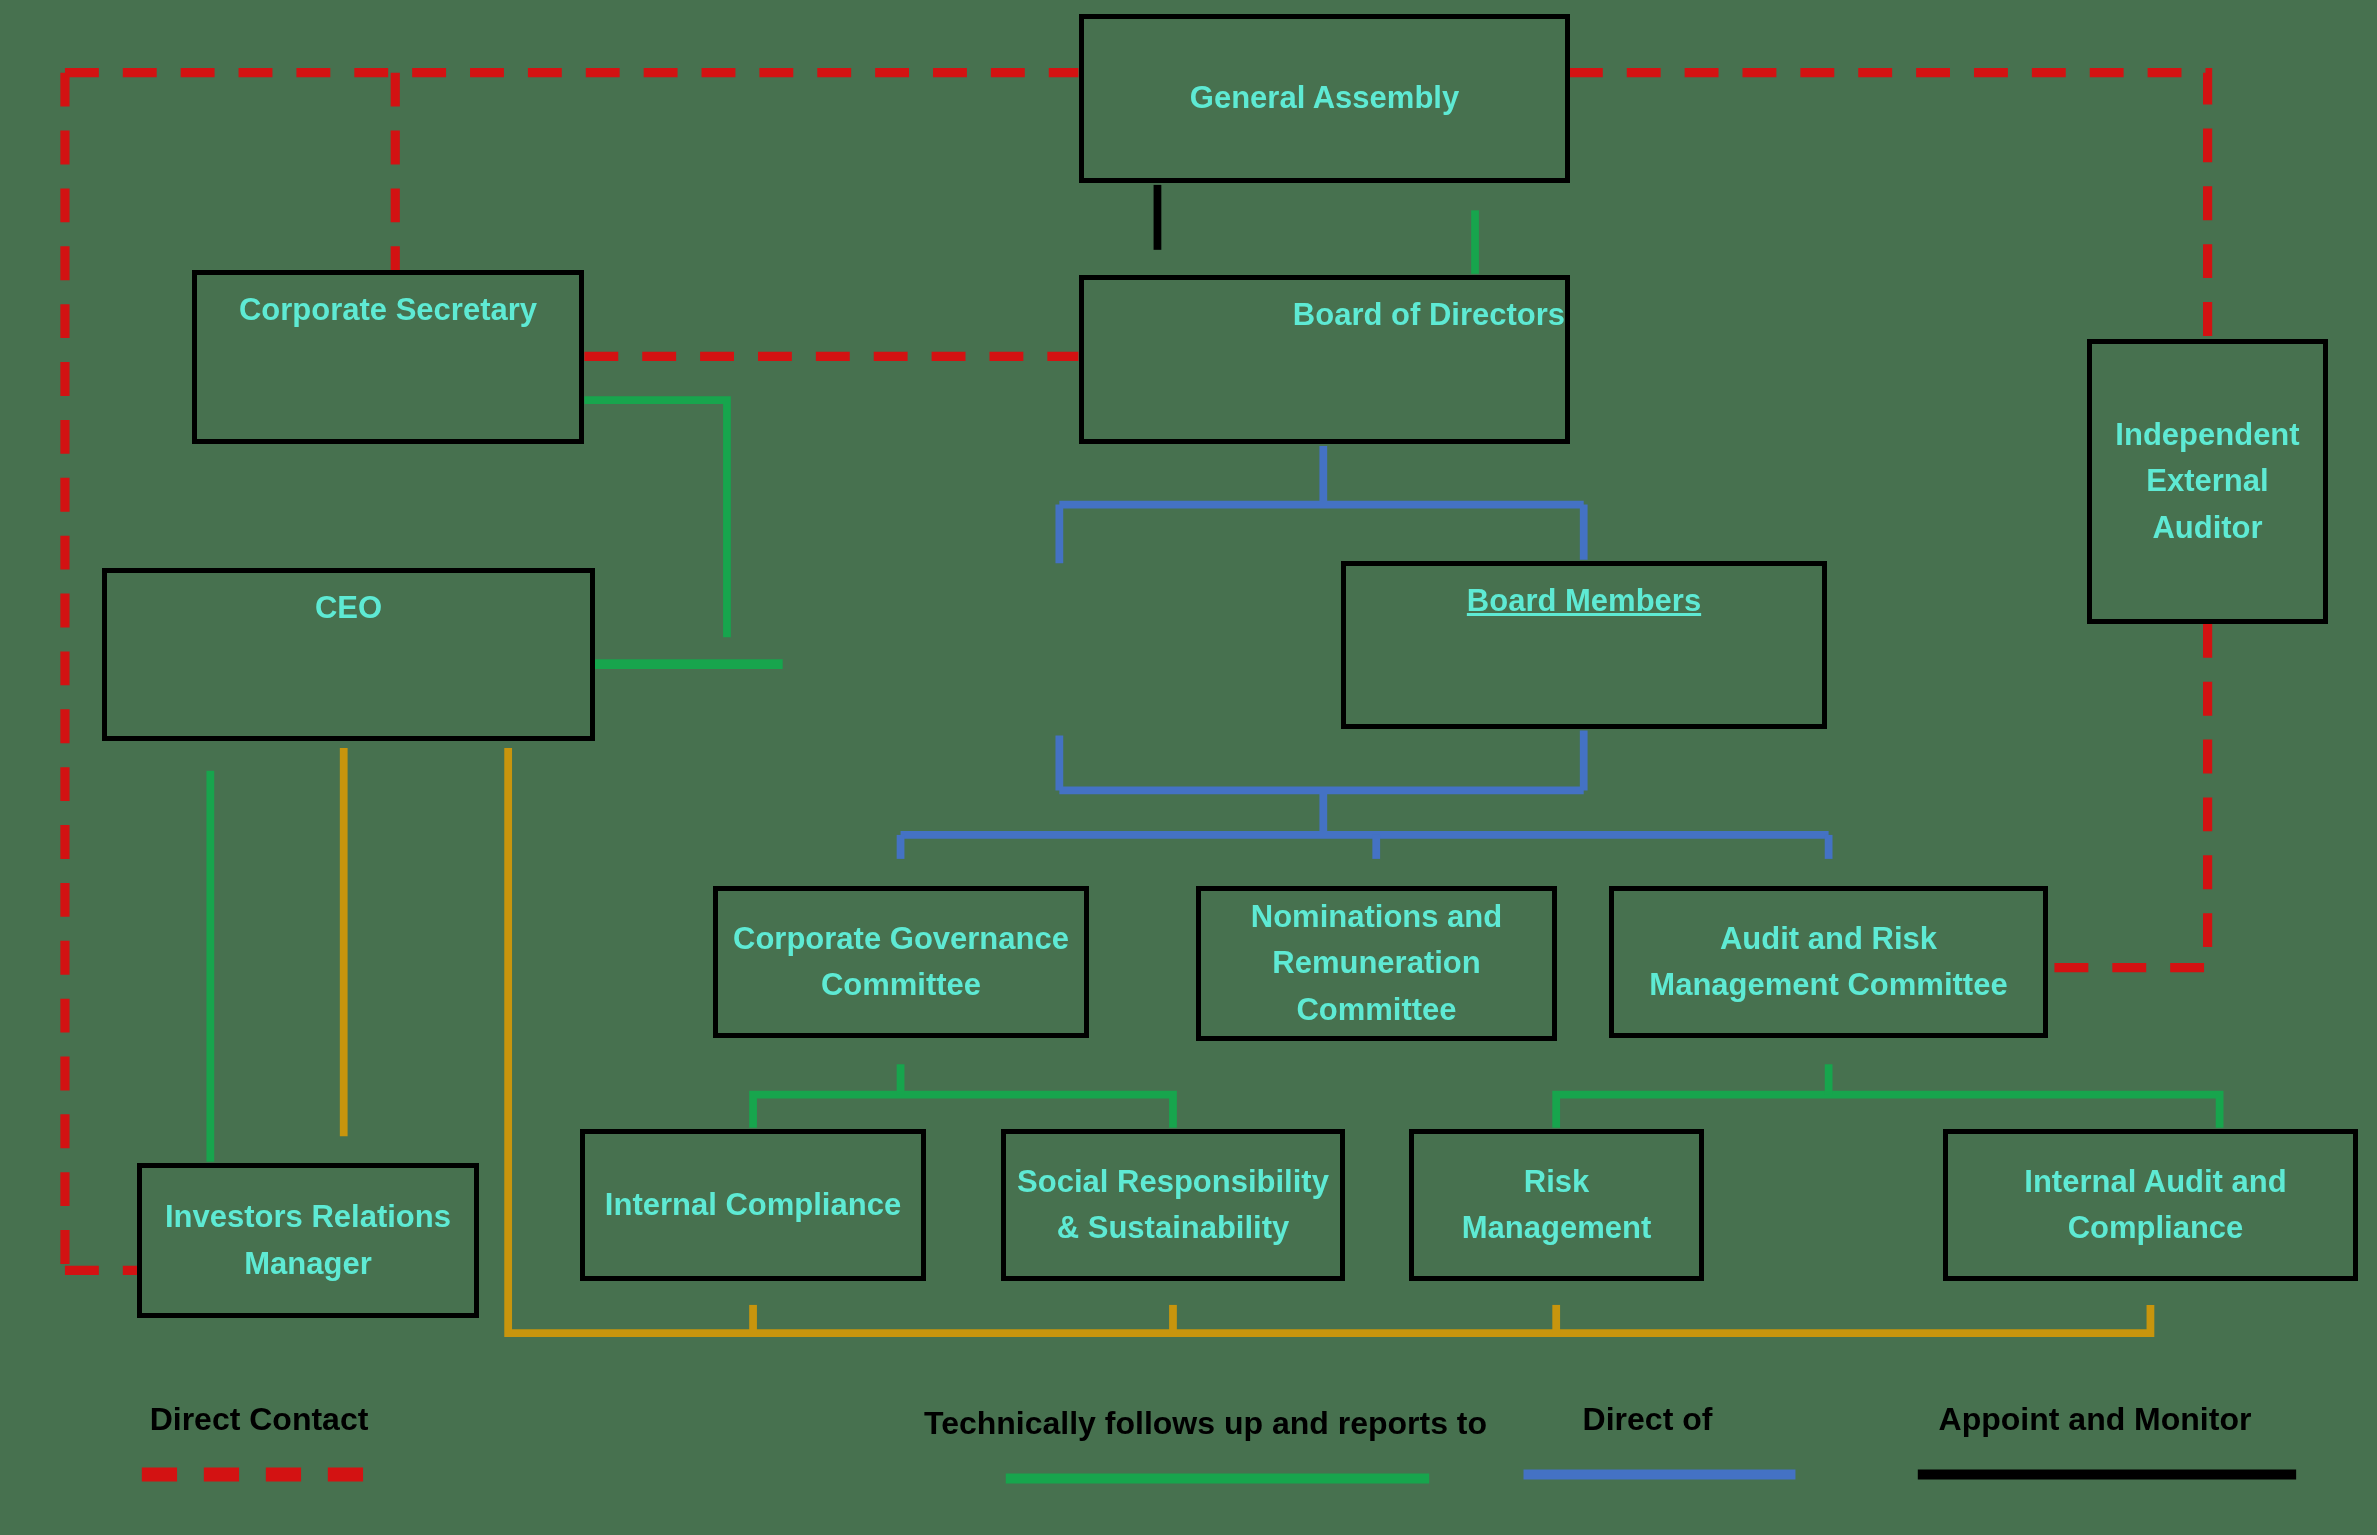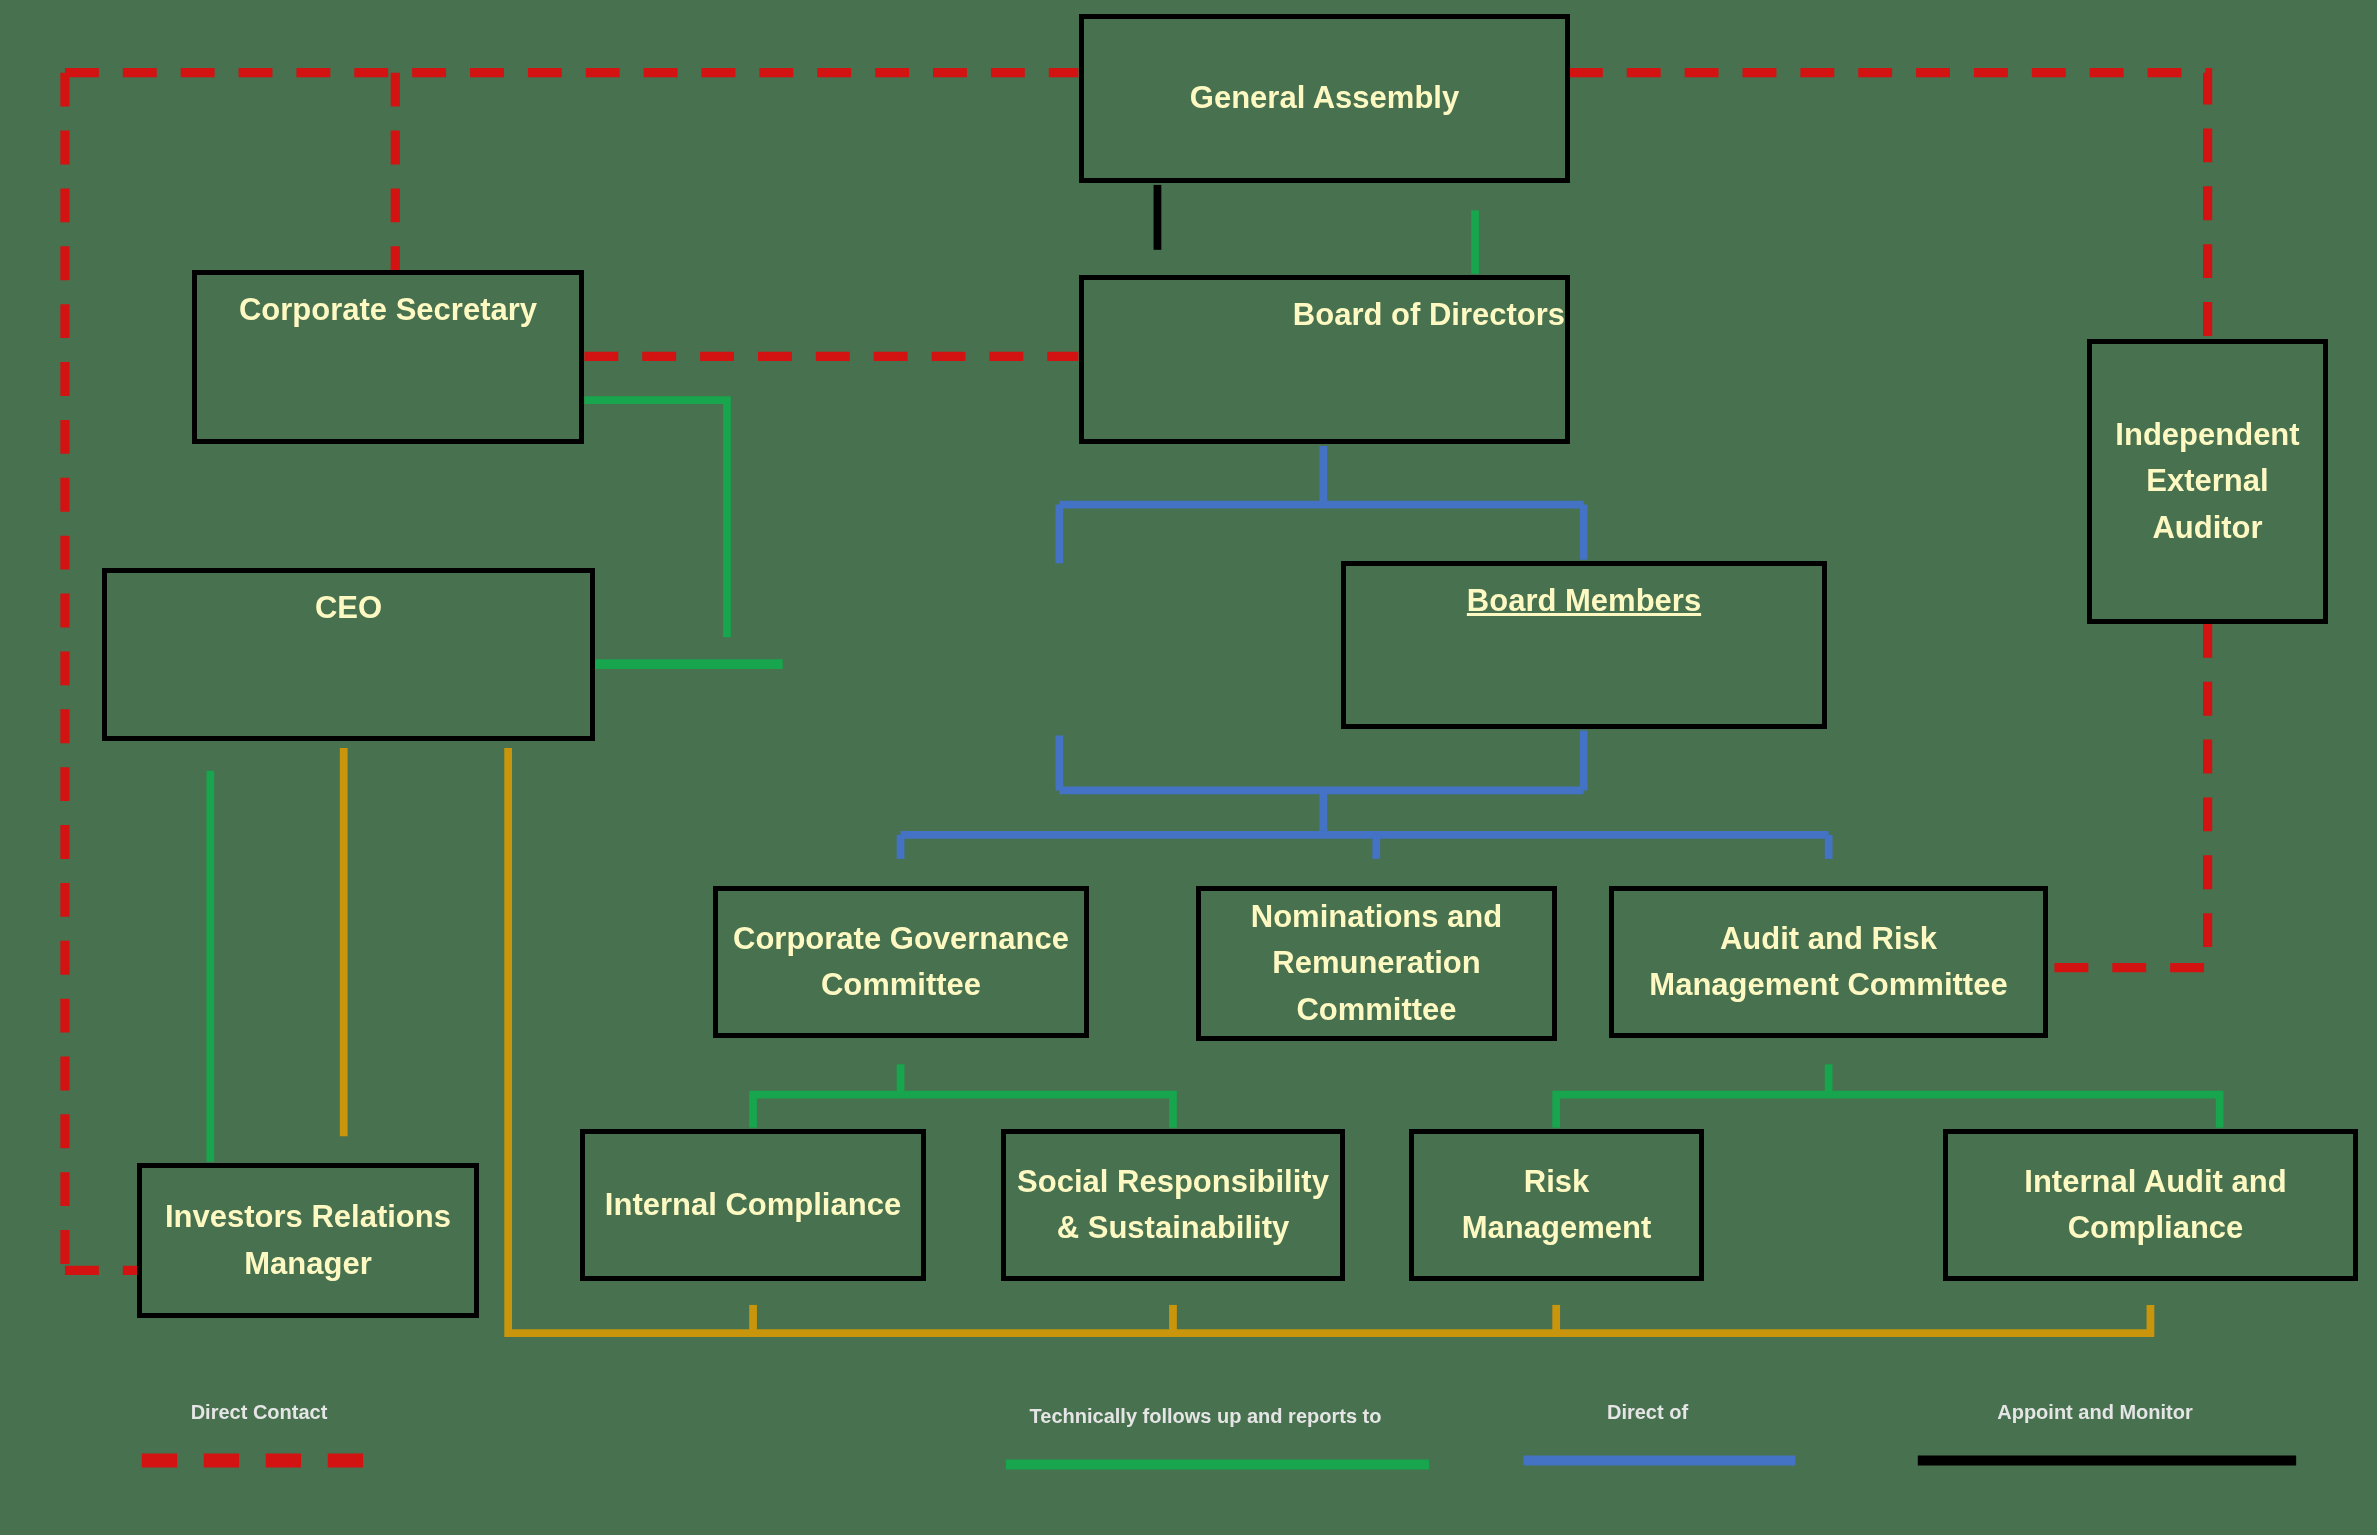--- a/index.html
+++ b/index.html
@@ -28,37 +28,37 @@
   .leg-blue{stroke:var(--blue);stroke-width:14;}
   .leg-black{stroke:var(--black);stroke-width:14;}
   .box{
     position:absolute;
     border:5.6px solid #000;
     box-sizing:border-box;
     display:flex;
     justify-content:center;
     align-items:center;
     text-align:center;
-    color:#fef9c3;
+    color:#5eead4;
     font-weight:bold;
     font-size:31px;
     line-height:1.5;
     white-space:pre-line;
   }
   .box.align-top{align-items:flex-start;padding-top:12px;}
   .legend-item{
     position:absolute;
     display:flex;
     flex-direction:column;
     align-items:center;
   }
   .legend-label{
     font-weight:bold;
-    font-size:20px;
-    color:#e5e5e5;
+    font-size:32px;
+    color:#000000;
     white-space:nowrap;
     text-align:center;
   }
   .legend-glyph{margin-top:21px;display:block;}
 </style>
 </head>
 <body>
 
 <div class="stage">
 

